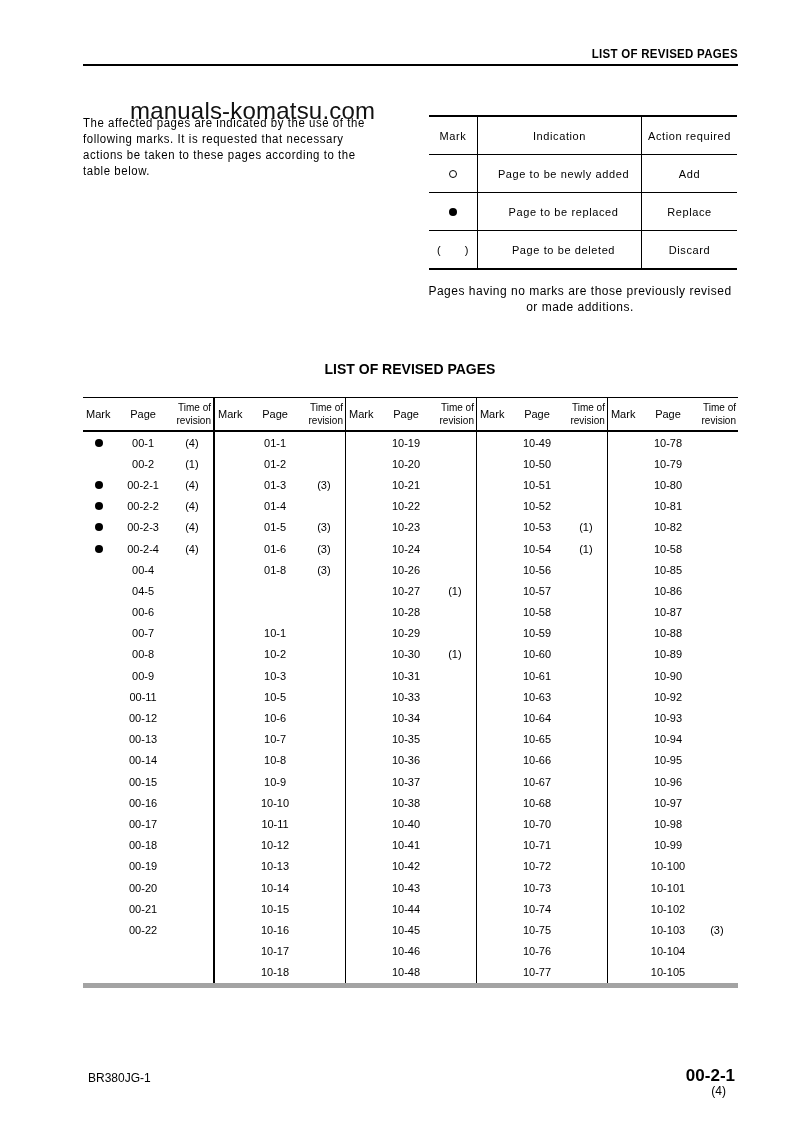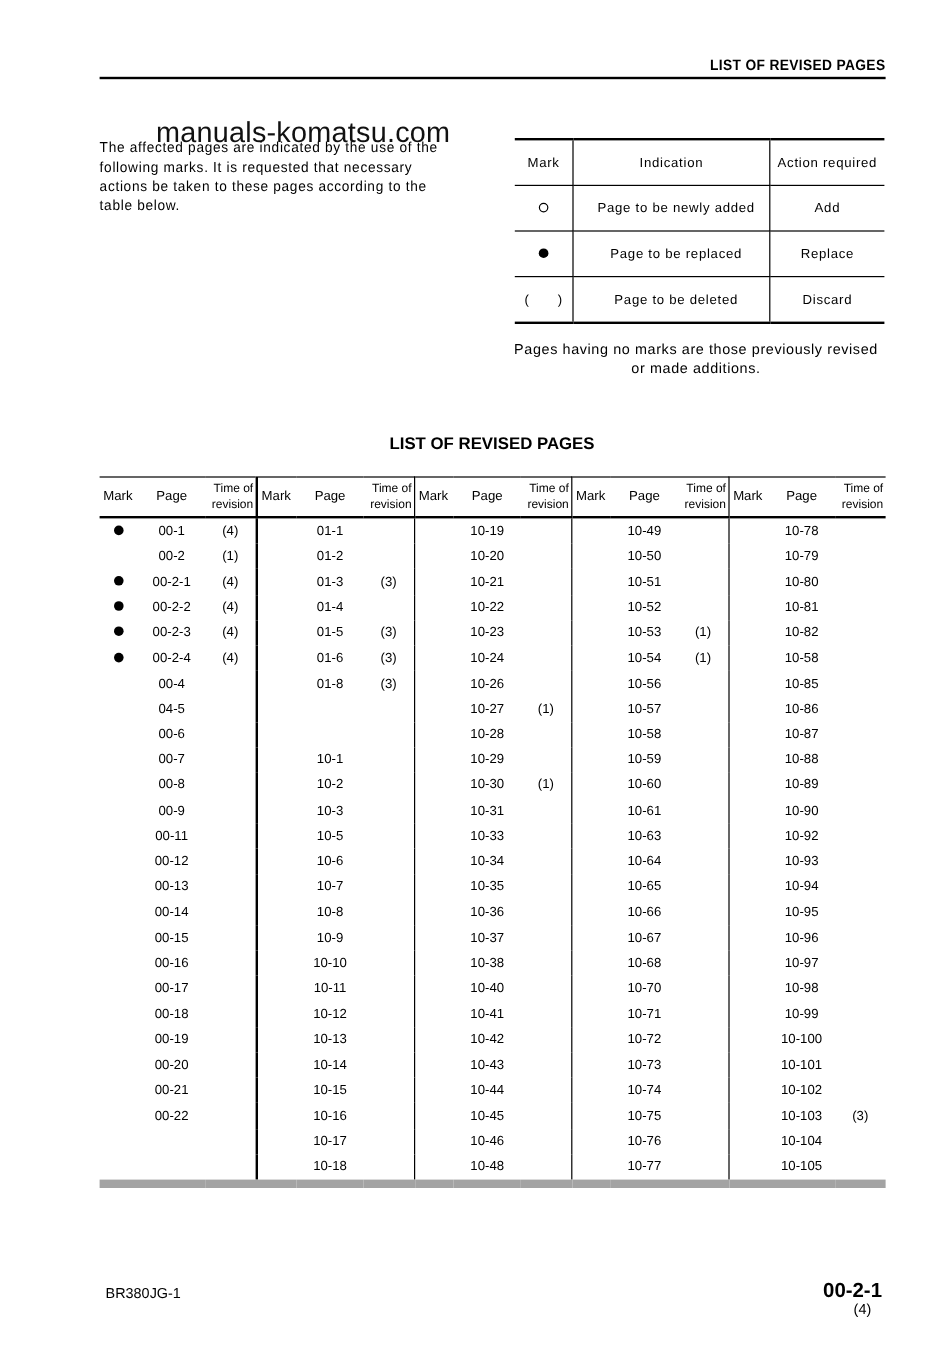--- a/index.html
+++ b/index.html
@@ -20,21 +20,21 @@
   .dot { display: inline-block; width: 8px; height: 8px; border-radius: 50%; background: #000; }
   .ring { display: inline-block; width: 6px; height: 6px; border-radius: 50%; border: 1px solid #000; }
   .paren { display: inline-flex; justify-content: space-between; width: 32px; }
   .note { left: 424px; top: 283px; width: 312px; font-size: 12px; line-height: 16px; letter-spacing: 0.5px; text-align: center; }
   .main-title { left: 0; width: 820px; top: 361px; text-align: center; font-size: 14px; font-weight: bold; }
   .main { left: 83px; top: 397px; width: 655px; border-collapse: collapse; font-size: 11px; }
   .main th { font-weight: normal; height: 32px; padding: 0; vertical-align: middle; border-top: 1px solid #000; border-bottom: 2px solid #000; }
   .main th.h-mark { text-align: left; padding-left: 3px; }
   .main th.h-time { font-size: 10px; line-height: 13px; text-align: right; padding-right: 2px; }
   .main td { height: 21.2px; padding: 0; text-align: center; vertical-align: middle; }
-  .main tr:last-child td { border-bottom: 7px solid #a3a3a3; }
+  .main tr:last-child td { border-bottom: 5px solid #a3a3a3; }
   .main .w-mark { width: 30px; }
   .main .w-page { width: 60px; }
   .main .w-time { width: 41px; }
   .main .sep { border-right: 1px solid #000; }
   .main .sep-thick { border-right: 2px solid #000; }
   .footer-left { left: 88px; top: 1071px; font-size: 12px; }
   .footer-page { right: 58px; top: 1066px; font-size: 17px; font-weight: bold; }
   .footer-rev { right: 67px; top: 1084px; font-size: 12px; }
 </style>
 </head>

